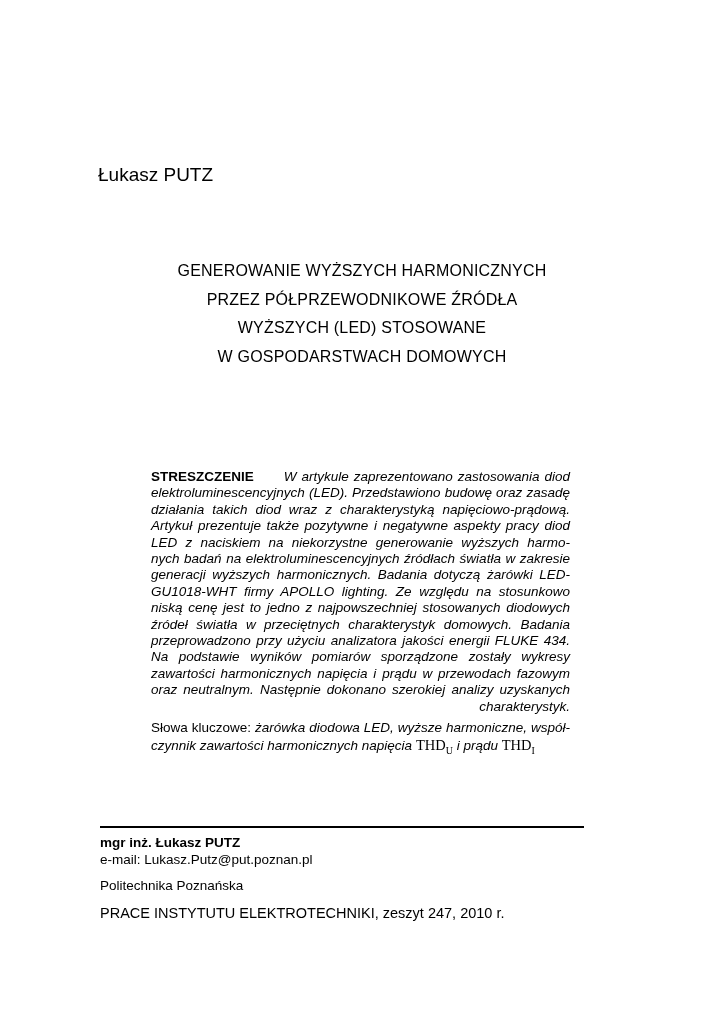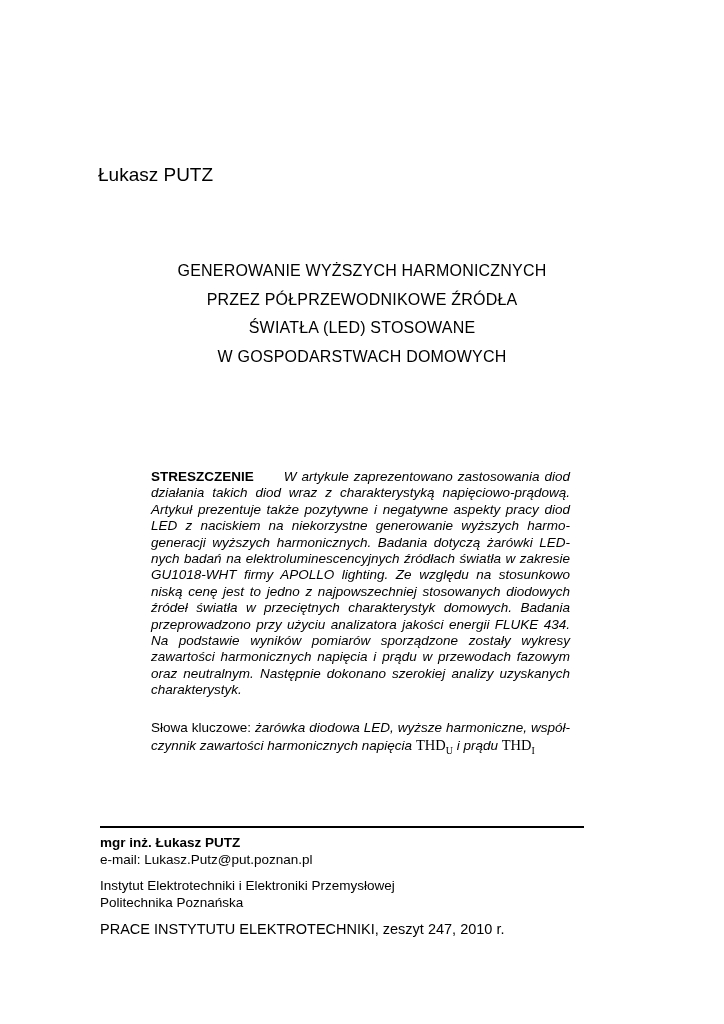--- a/index.html
+++ b/index.html
@@ -35,21 +35,21 @@
   .abstract {
     position: absolute;
     left: 151px;
     top: 437px;
     width: 419px;
     font-size: 13.5px;
     line-height: 16.4px;
     font-style: italic;
     margin-top: 32px;
   }
-  .abs-line { display: block; }
+  .abs-line { display: block; text-align: right; }
   .abs-line.j { text-align: justify; text-align-last: justify; }
   .abs-label { font-style: normal; font-weight: bold; }
   .label-gap { display: inline-block; width: 20px; }
   .keywords {
     position: absolute;
     left: 151px;
     top: 719px;
     width: 419px;
     font-size: 13.5px;
     line-height: 17.5px;
@@ -78,35 +78,36 @@
 </head>
 <body>
 
 <div class="page">
 
   <div class="author">Łukasz PUTZ</div>
 
   <h1 class="title">
     <span class="title-line">GENEROWANIE WYŻSZYCH HARMONICZNYCH</span>
     <span class="title-line">PRZEZ PÓŁPRZEWODNIKOWE ŹRÓDŁA</span>
-    <span class="title-line">ŚWIATŁA (LED) STOSOWANE</span>
+    <span class="title-line">WYŻSZYCH (LED) STOSOWANE</span>
     <span class="title-line">W GOSPODARSTWACH DOMOWYCH</span>
   </h1>
 
   <div class="abstract">
     <div class="abs-line j">
       <span class="abs-label">STRESZCZENIE</span>
       <span class="label-gap"></span>
       <span>W artykule zaprezentowano zastosowania diod</span>
     </div>
+    <span class="abs-line j">elektroluminescencyjnych (LED). Przedstawiono budowę oraz zasadę</span>
     <span class="abs-line j">działania takich diod wraz z charakterystyką napięciowo-prądową.</span>
     <span class="abs-line j">Artykuł prezentuje także pozytywne i negatywne aspekty pracy diod</span>
     <span class="abs-line j">LED z naciskiem na niekorzystne generowanie wyższych harmo-</span>
+    <span class="abs-line j">nych badań na elektroluminescencyjnych źródłach światła w zakresie</span>
     <span class="abs-line j">generacji wyższych harmonicznych. Badania dotyczą żarówki LED-</span>
-    <span class="abs-line j">nych badań na elektroluminescencyjnych źródłach światła w zakresie</span>
     <span class="abs-line j">GU1018-WHT firmy APOLLO lighting. Ze względu na stosunkowo</span>
     <span class="abs-line j">niską cenę jest to jedno z najpowszechniej stosowanych diodowych</span>
     <span class="abs-line j">źródeł światła w przeciętnych charakterystyk domowych. Badania</span>
     <span class="abs-line j">przeprowadzono przy użyciu analizatora jakości energii FLUKE 434.</span>
     <span class="abs-line j">Na podstawie wyników pomiarów sporządzone zostały wykresy</span>
     <span class="abs-line j">zawartości harmonicznych napięcia i prądu w przewodach fazowym</span>
     <span class="abs-line j">oraz neutralnym. Następnie dokonano szerokiej analizy uzyskanych</span>
     <span class="abs-line">charakterystyk.</span>
   </div>
 
@@ -120,19 +121,18 @@
       <span class="serif-term"><span>THD</span><sub>U</sub></span>
       <span>i prądu</span>
       <span class="serif-term"><span>THD</span><sub>I</sub></span>
     </span>
   </div>
 
   <div class="footer">
     <div class="bold">mgr inż. Łukasz PUTZ</div>
     <div>e-mail: Lukasz.Putz@put.poznan.pl</div>
     <div class="gap"></div>
-    <div>Instytut Elektrotechniki i Elektroniki Przemysłowej</div>
     <div>Politechnika Poznańska</div>
     <div class="gap"></div>
     <div class="series">PRACE INSTYTUTU ELEKTROTECHNIKI, zeszyt 247, 2010 r.</div>
   </div>
 
 </div>
 
 </body></html>

